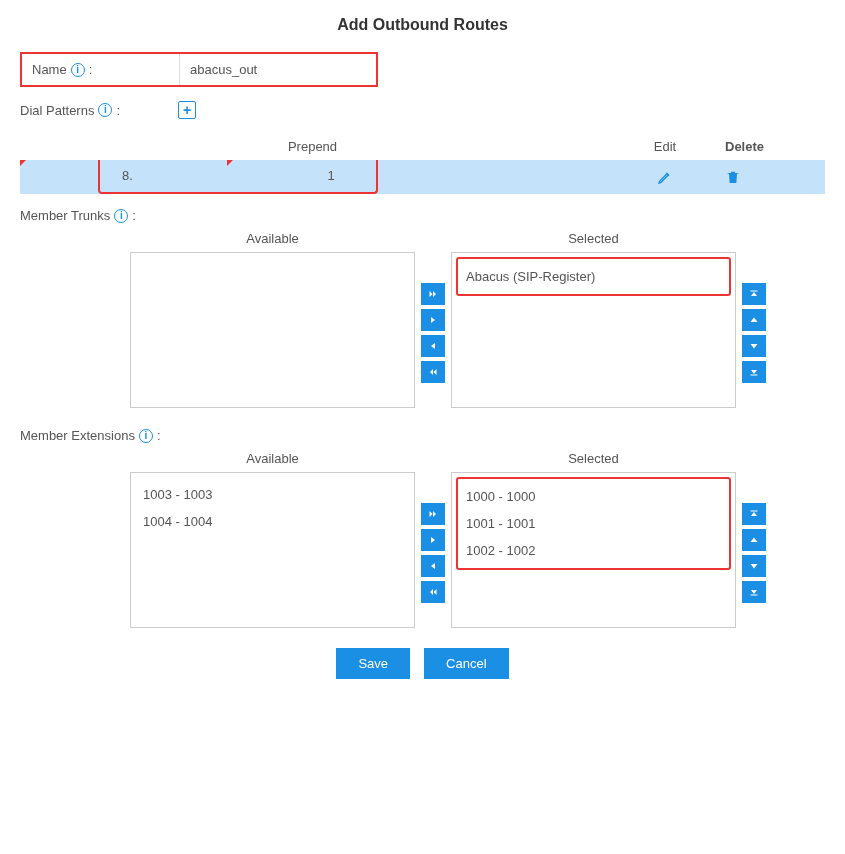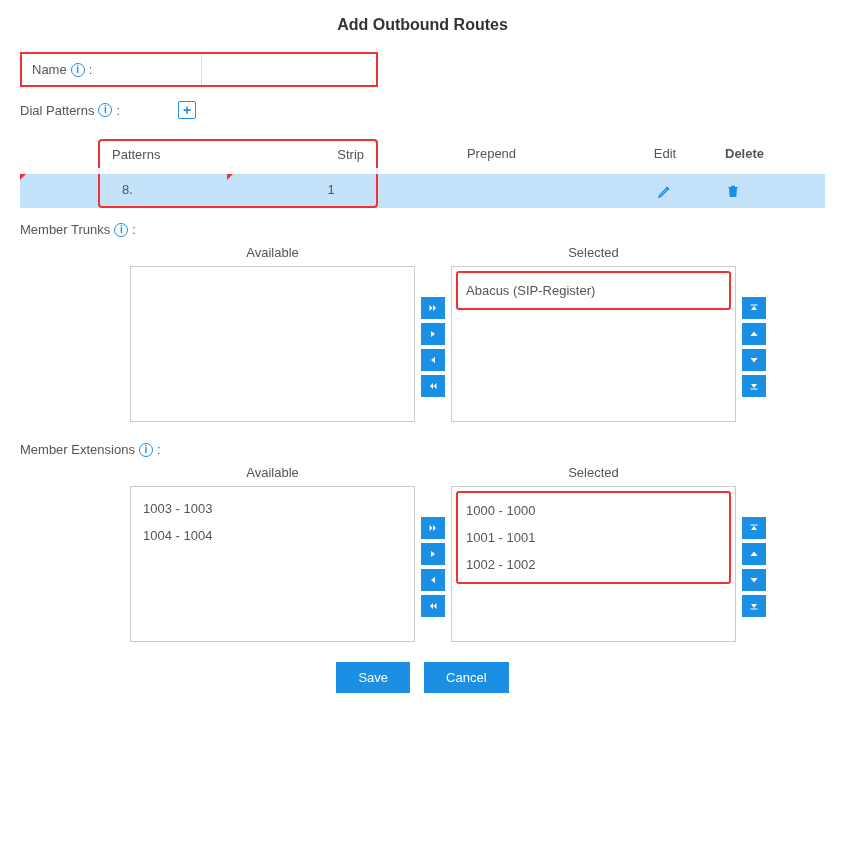--- a/index.html
+++ b/index.html
@@ -203,38 +203,35 @@
 
 <div class="page-title">Add Outbound Routes</div>
 
 <div class="row">
   <div class="name-group">
     <div class="name-label-cell">
       <span>Name</span>
       <span class="info-icon">i</span>
       <span>:</span>
     </div>
+    <input class="name-input" type="text" value="abacus_out" style="">
   </div>
 </div>
 
 <div class="row dial-row">
   <div class="label">
     <span>Dial Patterns</span>
     <span class="info-icon">i</span>
     <span>:</span>
   </div>
   <div class="add-btn">+</div>
 </div>
 
 <div class="patterns-wrap">
   <div class="patterns-header">
-    <div class="col-pattern-box" style="border-bottom:none; border-radius:4px 4px 0 0;">
-      <div class="col-patterns">Patterns</div>
-      <div class="col-strip">Strip</div>
-    </div>
     <div class="col-prepend" style="align-self:center;">Prepend</div>
     <div class="col-edit" style="align-self:center;">Edit</div>
     <div class="col-delete" style="align-self:center;">Delete</div>
   </div>
   <div class="patterns-body">
     <span class="marker2"></span>
     <div class="body-pattern-box">
       <div class="col-patterns" style="padding:8px 22px;">8.</div>
       <div class="col-strip" style="padding:8px 22px; text-align:center;">1</div>
     </div>

